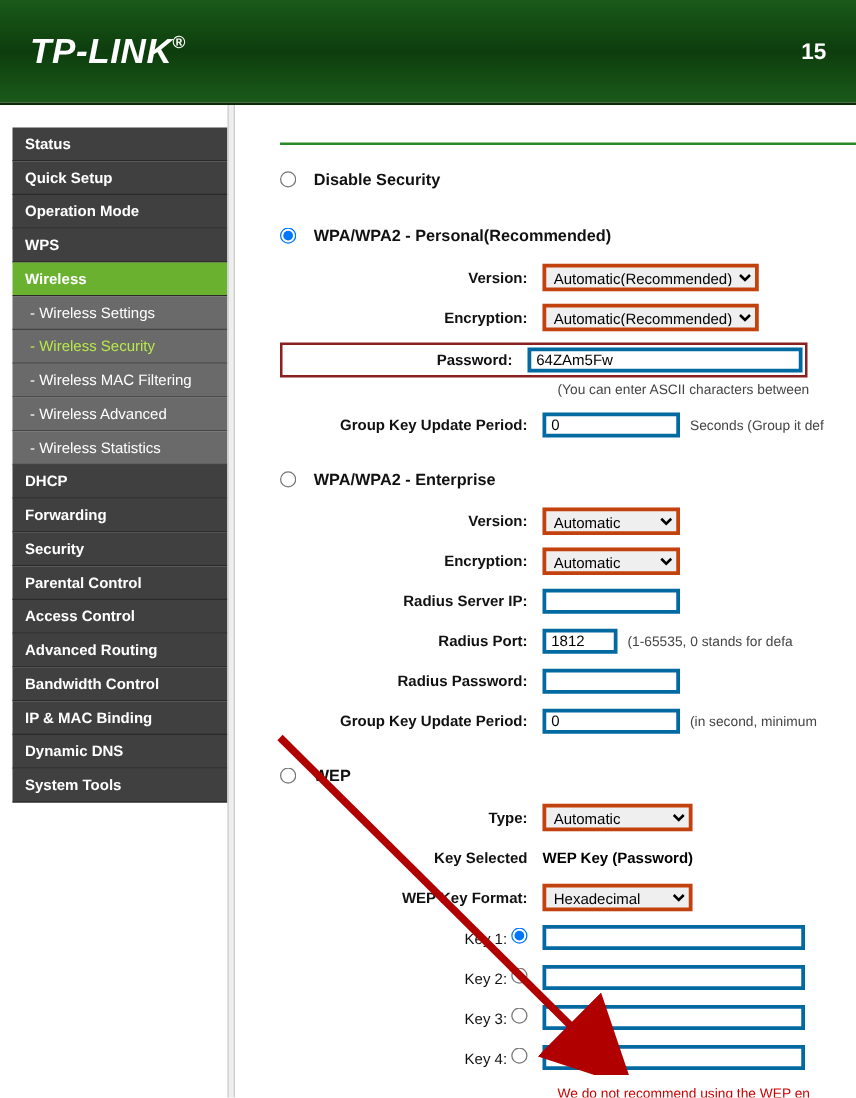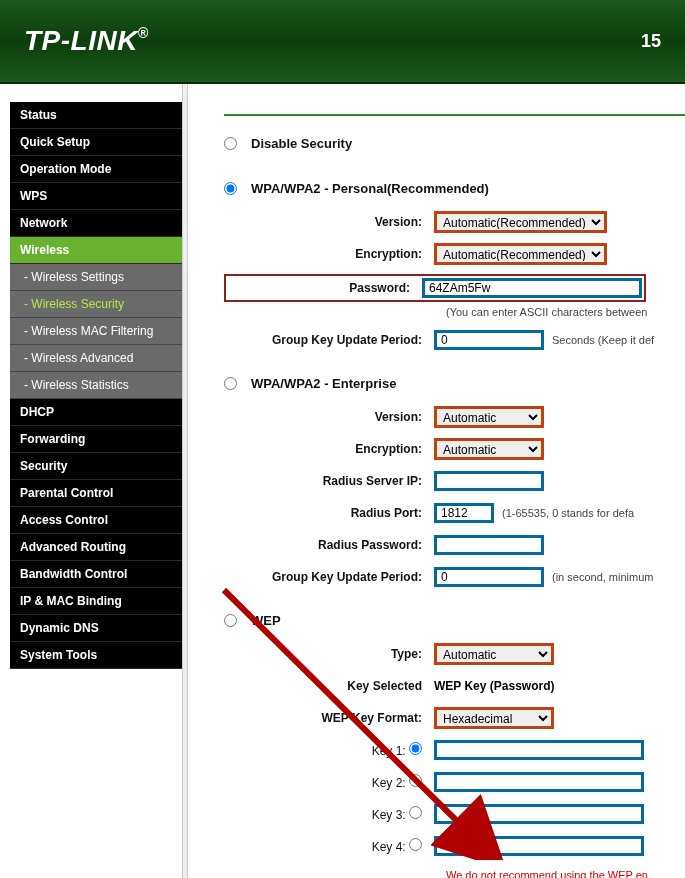--- a/index.html
+++ b/index.html
@@ -6,21 +6,21 @@
 body { font-family: Arial, Helvetica, sans-serif; font-size: 12px; background: #fff; width: 685px; height: 878px; overflow: hidden; position: relative; }
 
 .header { height: 84px; background: linear-gradient(to bottom, #1a5a1a 0%, #0d3d0d 50%, #1a5a1a 100%); border-bottom: 2px solid #0a2a0a; display: flex; align-items: center; justify-content: space-between; padding: 0 24px; color: #fff; }
 .logo { font-size: 28px; font-weight: bold; letter-spacing: 0.5px; font-style: italic; font-family: Arial, sans-serif; }
 .logo .reg { font-size: 14px; vertical-align: top; font-style: normal; }
 .model { font-size: 18px; font-weight: bold; }
 
 .container { display: flex; height: calc(878px - 72px); }
 
 .sidebar { width: 182px; background: #fff; padding-top: 18px; padding-left: 10px; }
-.sidebar-item { background: #000000; color: #fff; padding: 6px 10px; font-size: 12px; font-weight: bold; border-bottom: 1px solid #2a2a2a; cursor: pointer; }
+.sidebar-item { background: #404040; color: #fff; padding: 6px 10px; font-size: 12px; font-weight: bold; border-bottom: 1px solid #2a2a2a; cursor: pointer; }
 .sidebar-item.active { background: #6ab12f; color: #fff; }
 .sidebar-sub { background: #6a6a6a; color: #fff; padding: 6px 10px 6px 14px; font-size: 12px; border-bottom: 1px solid #444; cursor: pointer; }
 .sidebar-sub.active { color: #b7e84a; }
 
 .divider-vert { width: 6px; background: #eee; border-left: 1px solid #ccc; border-right: 1px solid #ccc; }
 
 .main { flex: 1; padding: 30px 0 0 36px; overflow: hidden; }
 .hr-top { border: none; border-top: 2px solid #2a8a2a; margin-bottom: 20px; width: 100%; }
 
 .section-row { display: flex; align-items: center; margin-bottom: 14px; }
@@ -51,21 +51,20 @@
   <div class="logo"><span>TP-LINK</span><span class="reg">®</span></div>
   <div class="model">15</div>
 </div>
 
 <div class="container">
   <div class="sidebar">
     <div class="sidebar-item">Status</div>
     <div class="sidebar-item">Quick Setup</div>
     <div class="sidebar-item">Operation Mode</div>
     <div class="sidebar-item">WPS</div>
-    <div class="sidebar-item">Network</div>
     <div class="sidebar-item active">Wireless</div>
     <div class="sidebar-sub">- Wireless Settings</div>
     <div class="sidebar-sub active">- Wireless Security</div>
     <div class="sidebar-sub">- Wireless MAC Filtering</div>
     <div class="sidebar-sub">- Wireless Advanced</div>
     <div class="sidebar-sub">- Wireless Statistics</div>
     <div class="sidebar-item">DHCP</div>
     <div class="sidebar-item">Forwarding</div>
     <div class="sidebar-item">Security</div>
     <div class="sidebar-item">Parental Control</div>
@@ -103,21 +102,21 @@
     </div>
     <div class="form-row">
       <span class="pw-highlight">
         <span class="form-label">Password:</span>
         <span class="form-val"><input type="text" value="64ZAm5Fw" style=""></span>
       </span>
     </div>
     <div class="note-wide">(You can enter ASCII characters between</div>
     <div class="form-row">
       <div class="form-label">Group Key Update Period:</div>
-      <div class="form-val"><input type="text" value="0" style=""><span class="note">Seconds (Keep it def</span></div>
+      <div class="form-val"><input type="text" value="0" style=""><span class="note">Seconds (Group it def</span></div>
     </div>
 
     <div style="height:16px"></div>
 
     <div class="section-row">
       <input type="radio" name="sec" class="radio" style="">
       <span class="section-title">WPA/WPA2 - Enterprise</span>
     </div>
     <div class="form-row">
       <div class="form-label">Version:</div>

